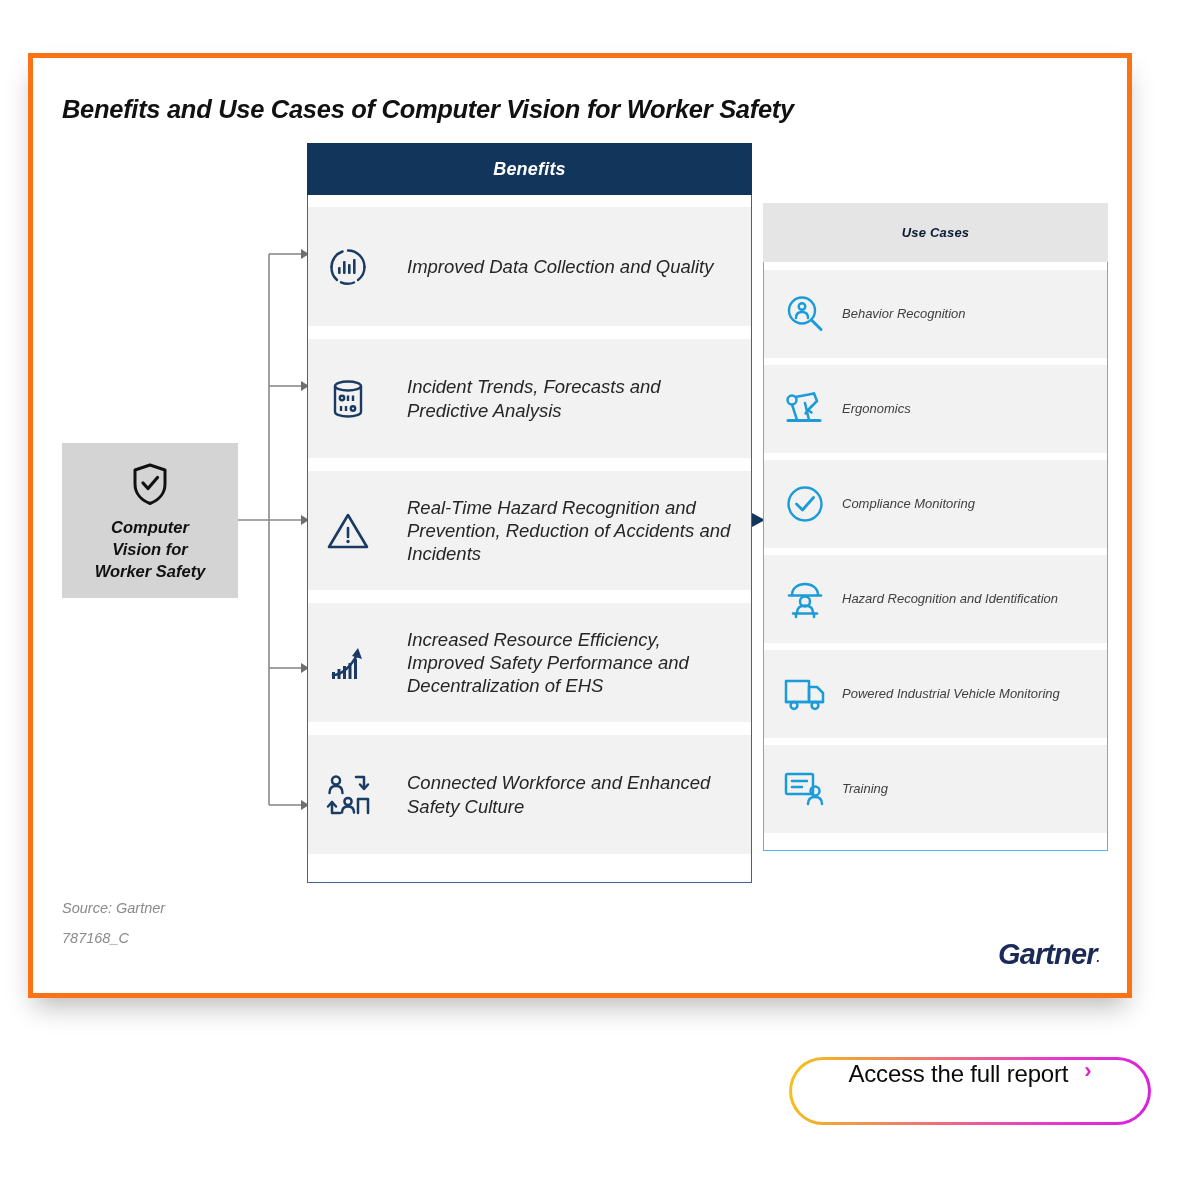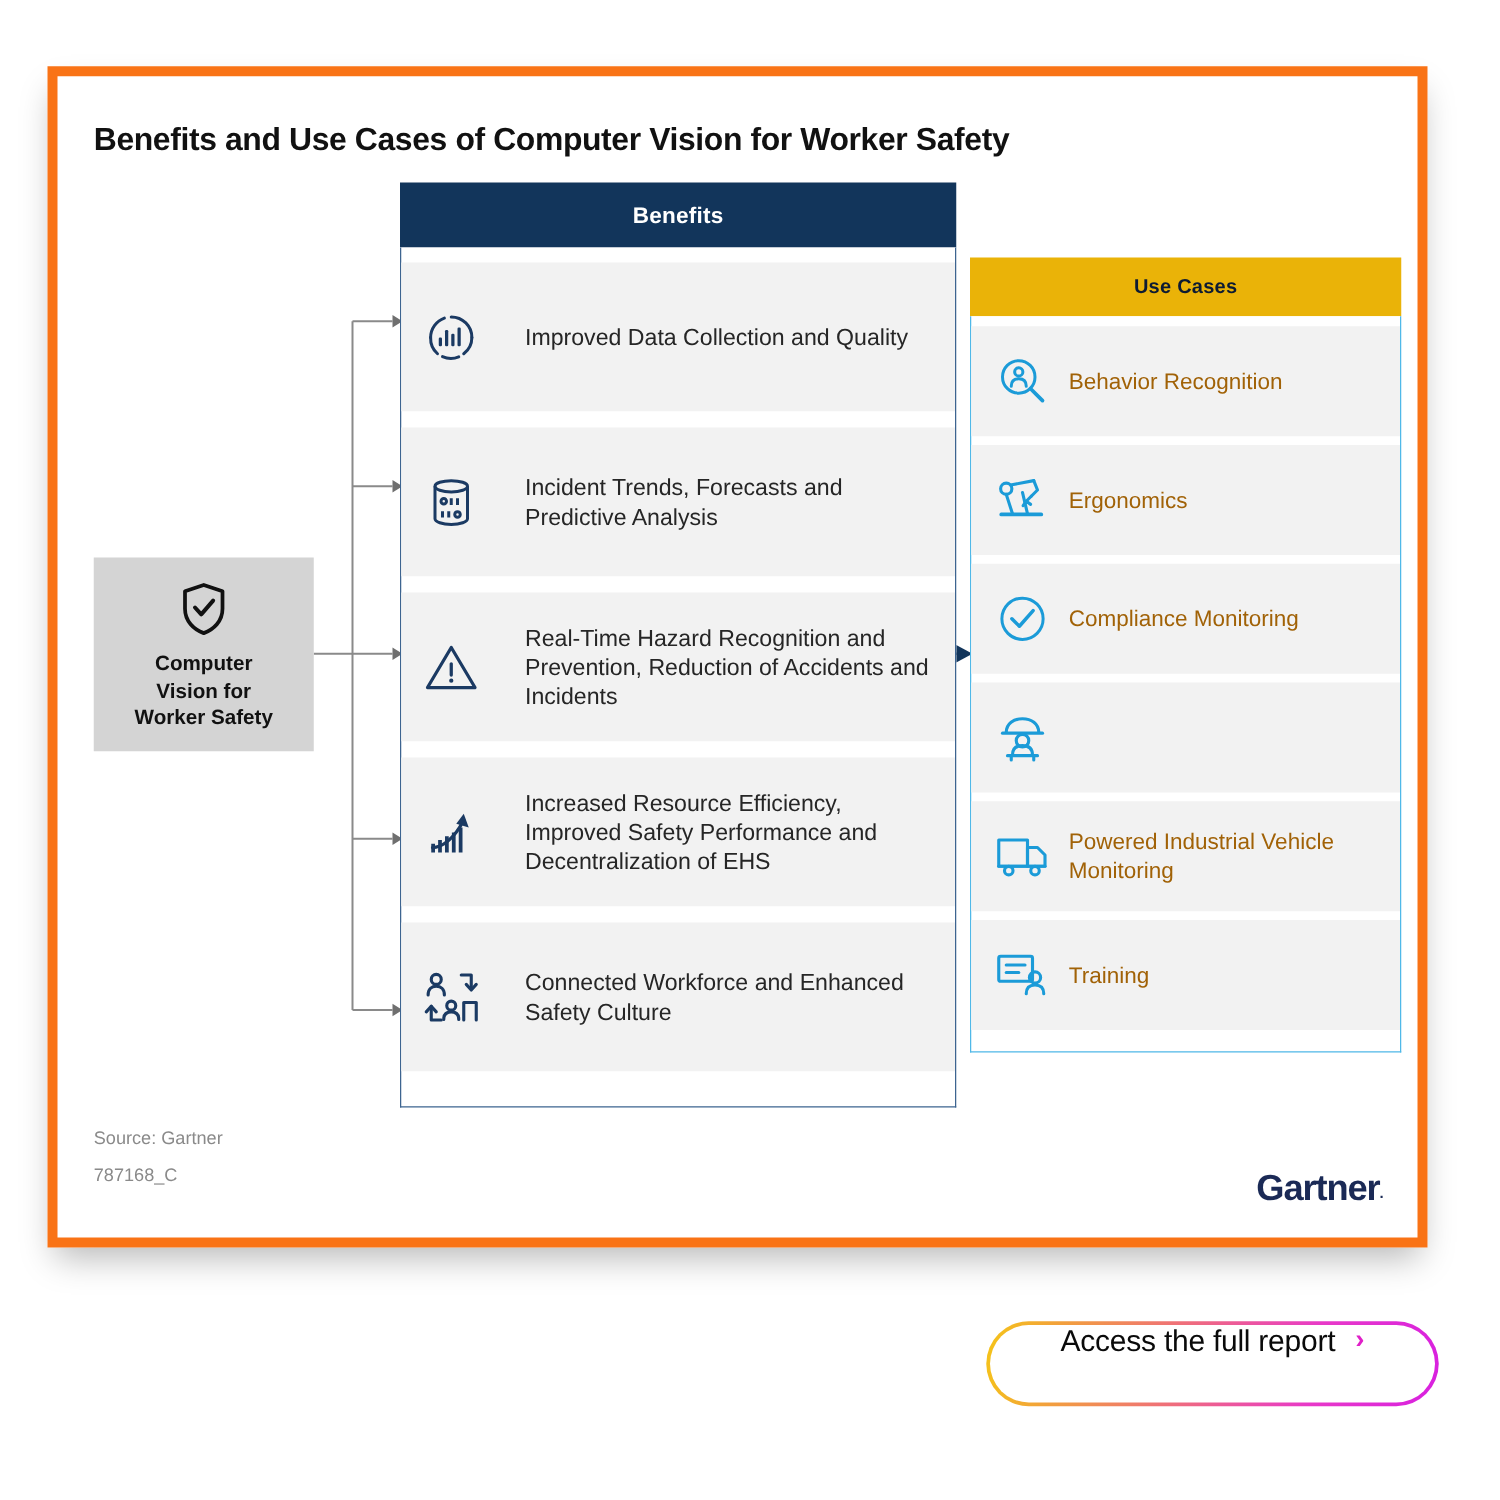--- a/index.html
+++ b/index.html
@@ -15,27 +15,28 @@
   #stage {
     position: relative;
     width: 1200px;
     height: 1200px;
     background: #ffffff;
   }
 
   
   .card {
     position: absolute;
-    left: 38px;
+    left: 28px;
     top: 53px;
     width: 1104px;
     height: 945px;
     background: #ffffff;
-    border: 8px solid #f97316;
+    border: 5px solid #f97316;
     box-shadow: 0 14px 26px -6px rgba(0,0,0,0.28);
+    font-style: italic;
   }
 
   
   .title {
     position: absolute;
     left: 29px;
     top: 37px;
     font-size: 25.5px;
     font-weight: bold;
     color: #111111;
@@ -122,21 +123,21 @@
   }
 
   
   .usecases-col {
     position: absolute;
     left: 730px;
     top: 145px;
     width: 345px;
     height: 636px;
   }
-  .usecases-col .col-head { background: #eab308; color: #0d1b33; height: 47px; font-size: 16px; }
+  .usecases-col .col-head { background: #e5e5e5; color: #0d1b33; height: 59px; font-size: 13px; }
   .usecases-body {
     height: 589px;
     border: 1.5px solid #4fb8e8;
     border-top: none;
     background: #ffffff;
     padding: 8px 0 8px 0;
     display: flex;
     flex-direction: column;
   }
   .u-row {
@@ -150,23 +151,23 @@
   .u-row:last-child { margin-bottom: 0; }
   .u-icon {
     width: 50px;
     min-width: 50px;
     display: flex;
     align-items: center;
     justify-content: center;
     margin-right: 12px;
   }
   .u-text {
-    font-size: 18px;
+    font-size: 13px;
     line-height: 1.26;
-    color: #a16207;
+    color: #404040;
   }
 
   
   .source-note {
     position: absolute;
     left: 29px;
     top: 835px;
     font-size: 14.5px;
     color: #8a8a8a;
     line-height: 2.1;
@@ -412,20 +413,21 @@
                 <path d="M8 16 C8 9 14 5 21 5 C28 5 34 9 34 16"></path>
                 <line x1="5" y1="16.5" x2="37" y2="16.5"></line>
                 <circle cx="21" cy="22.5" r="5"></circle>
                 <path d="M13 34 C13 28.5 16.5 26.5 21 26.5 C25.5 26.5 29 28.5 29 34"></path>
                 <line x1="9" y1="34.5" x2="33" y2="34.5"></line>
                 <line x1="12" y1="34.5" x2="12" y2="38"></line>
                 <line x1="30" y1="34.5" x2="30" y2="38"></line>
               </g>
             </svg>
           </span>
+          <span class="u-text">Hazard Recognition and Identification</span>
         </div>
 
         <div class="u-row">
           <span class="u-icon">
             <svg width="44" height="36" viewBox="0 0 44 36" xmlns="http://www.w3.org/2000/svg">
               <g fill="none" stroke="#1b9bd8" stroke-width="2.5" stroke-linecap="round" stroke-linejoin="round">
                 <path d="M3 5 H26 V26 H3 Z"></path>
                 <path d="M26 11 H34 L40 17 V26 H26 Z"></path>
                 <line x1="3" y1="26" x2="40" y2="26"></line>
                 <circle cx="11" cy="29.5" r="3.4"></circle>

